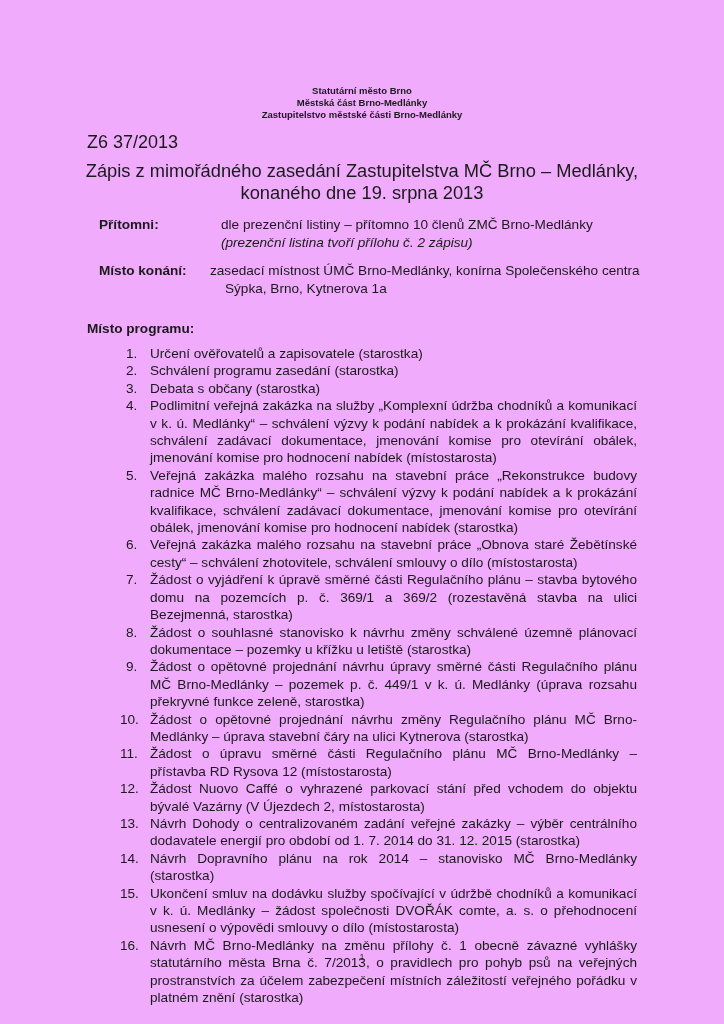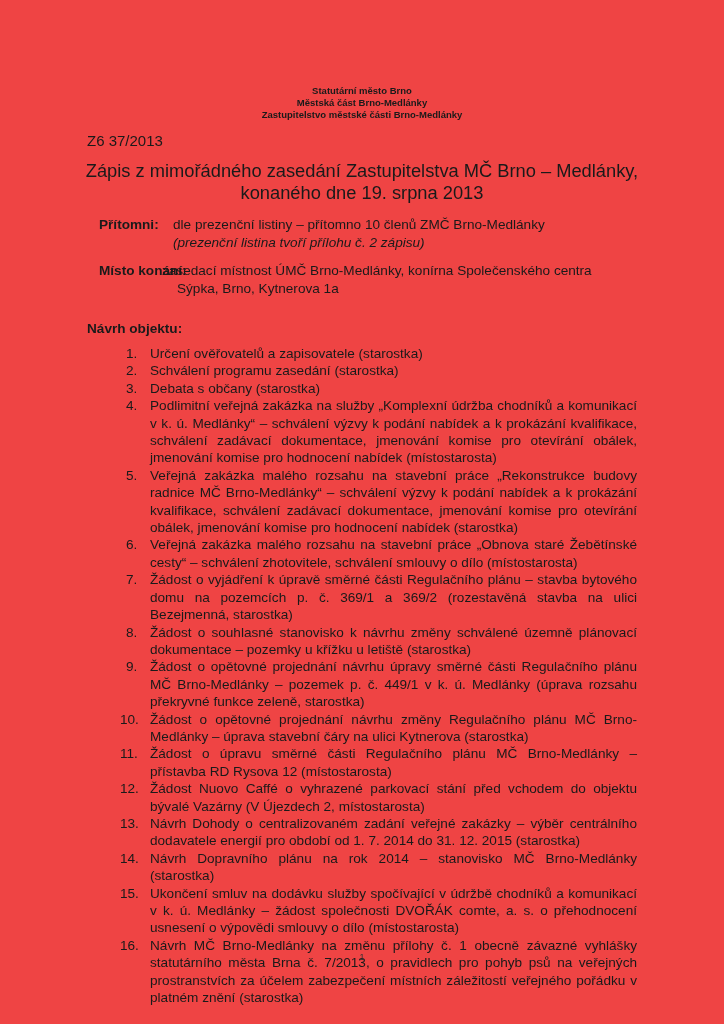--- a/index.html
+++ b/index.html
@@ -1,26 +1,26 @@
 <!DOCTYPE html>
 <html><head>
 <meta charset="utf-8">
 <style>
   html, body { margin: 0; padding: 0; background: #ffffff; }
   body { width: 724px; height: 1024px; position: relative; overflow: hidden;
          font-family: "Liberation Sans", sans-serif; color: #1a1a1a; }
-  .page { position: absolute; left: 0; top: 0; width: 724px; height: 1024px; background: #ef4444; }
+  .page { position: absolute; left: 0; top: 0; width: 724px; height: 1024px; background: #f0abfc; }
   .header { position: absolute; top: 85px; left: 0; width: 724px; text-align: center;
             font-weight: bold; font-size: 9.5px; line-height: 12px; }
-  .doc-id { position: absolute; top: 132px; left: 87px; font-size: 15px; text-align: center; }
+  .doc-id { position: absolute; top: 132px; left: 87px; font-size: 18px; text-align: center; }
   .title { position: absolute; top: 160px; left: 60px; width: 604px; text-align: center;
            font-weight: normal; font-size: 18.3px; line-height: 22px; }
   .row { position: absolute; left: 87px; font-size: 13.6px; line-height: 18px; }
   .row .label { font-weight: bold; position: absolute; left: 0; top: 0; white-space: nowrap; padding-left: 12px; }
-  .row .val { position: absolute; white-space: nowrap; }
+  .row .val { position: absolute; white-space: nowrap; margin-left: 48px; }
   .italic { font-style: italic; }
   .program-heading { position: absolute; top: 321px; left: 87px; font-weight: bold; font-size: 13.6px; }
   ol.agenda { position: absolute; top: 345px; left: 120px; width: 517px; margin: 0; padding: 0;
               list-style: none; font-size: 13.6px; line-height: 17.4px; }
   ol.agenda li { position: relative; padding-left: 30px; text-align: justify; text-align-last: left; }
   ol.agenda li .num { position: absolute; left: 6px; top: 0; }
   ol.agenda li .num.two { left: 0; }
   .footer-page { position: absolute; top: 952px; left: 0; width: 724px; text-align: center; font-size: 9px; color: #333; }
 </style>
 </head>
@@ -46,21 +46,21 @@
     <span class="val" style="left:86px; top:0;">dle prezenční listiny – přítomno 10 členů ZMČ Brno-Medlánky</span>
     <span class="val italic" style="left:86px; top:18px;">(prezenční listina tvoří přílohu č. 2 zápisu)</span>
   </div>
 
   <div class="row" style="top:262px;">
     <span class="label">Místo konání:</span>
     <span class="val" style="left:75px; top:0;">zasedací místnost ÚMČ Brno-Medlánky, konírna Společenského centra</span>
     <span class="val" style="left:90px; top:18px;">Sýpka, Brno, Kytnerova 1a</span>
   </div>
 
-  <div class="program-heading">Návrh objektu:</div>
+  <div class="program-heading">Místo programu:</div>
 
   <ol class="agenda">
     <li><span class="num">1.</span><span>Určení ověřovatelů a zapisovatele (starostka)</span></li>
     <li><span class="num">2.</span><span>Schválení programu zasedání (starostka)</span></li>
     <li><span class="num">3.</span><span>Debata s občany (starostka)</span></li>
     <li><span class="num">4.</span><span>Podlimitní veřejná zakázka na služby „Komplexní údržba chodníků a komunikací v k. ú. Medlánky“ – schválení výzvy k podání nabídek a k prokázání kvalifikace, schválení zadávací dokumentace, jmenování komise pro otevírání obálek, jmenování komise pro hodnocení nabídek (místostarosta)</span></li>
     <li><span class="num">5.</span><span>Veřejná zakázka malého rozsahu na stavební práce „Rekonstrukce budovy radnice MČ Brno-Medlánky“ – schválení výzvy k podání nabídek a k prokázání kvalifikace, schválení zadávací dokumentace, jmenování komise pro otevírání obálek, jmenování komise pro hodnocení nabídek (starostka)</span></li>
     <li><span class="num">6.</span><span>Veřejná zakázka malého rozsahu na stavební práce „Obnova staré Žebětínské cesty“ – schválení zhotovitele, schválení smlouvy o dílo (místostarosta)</span></li>
     <li><span class="num">7.</span><span>Žádost o vyjádření k úpravě směrné části Regulačního plánu – stavba bytového domu na pozemcích p. č. 369/1 a 369/2 (rozestavěná stavba na ulici Bezejmenná, starostka)</span></li>
     <li><span class="num">8.</span><span>Žádost o souhlasné stanovisko k návrhu změny schválené územně plánovací dokumentace – pozemky u křížku u letiště (starostka)</span></li>

